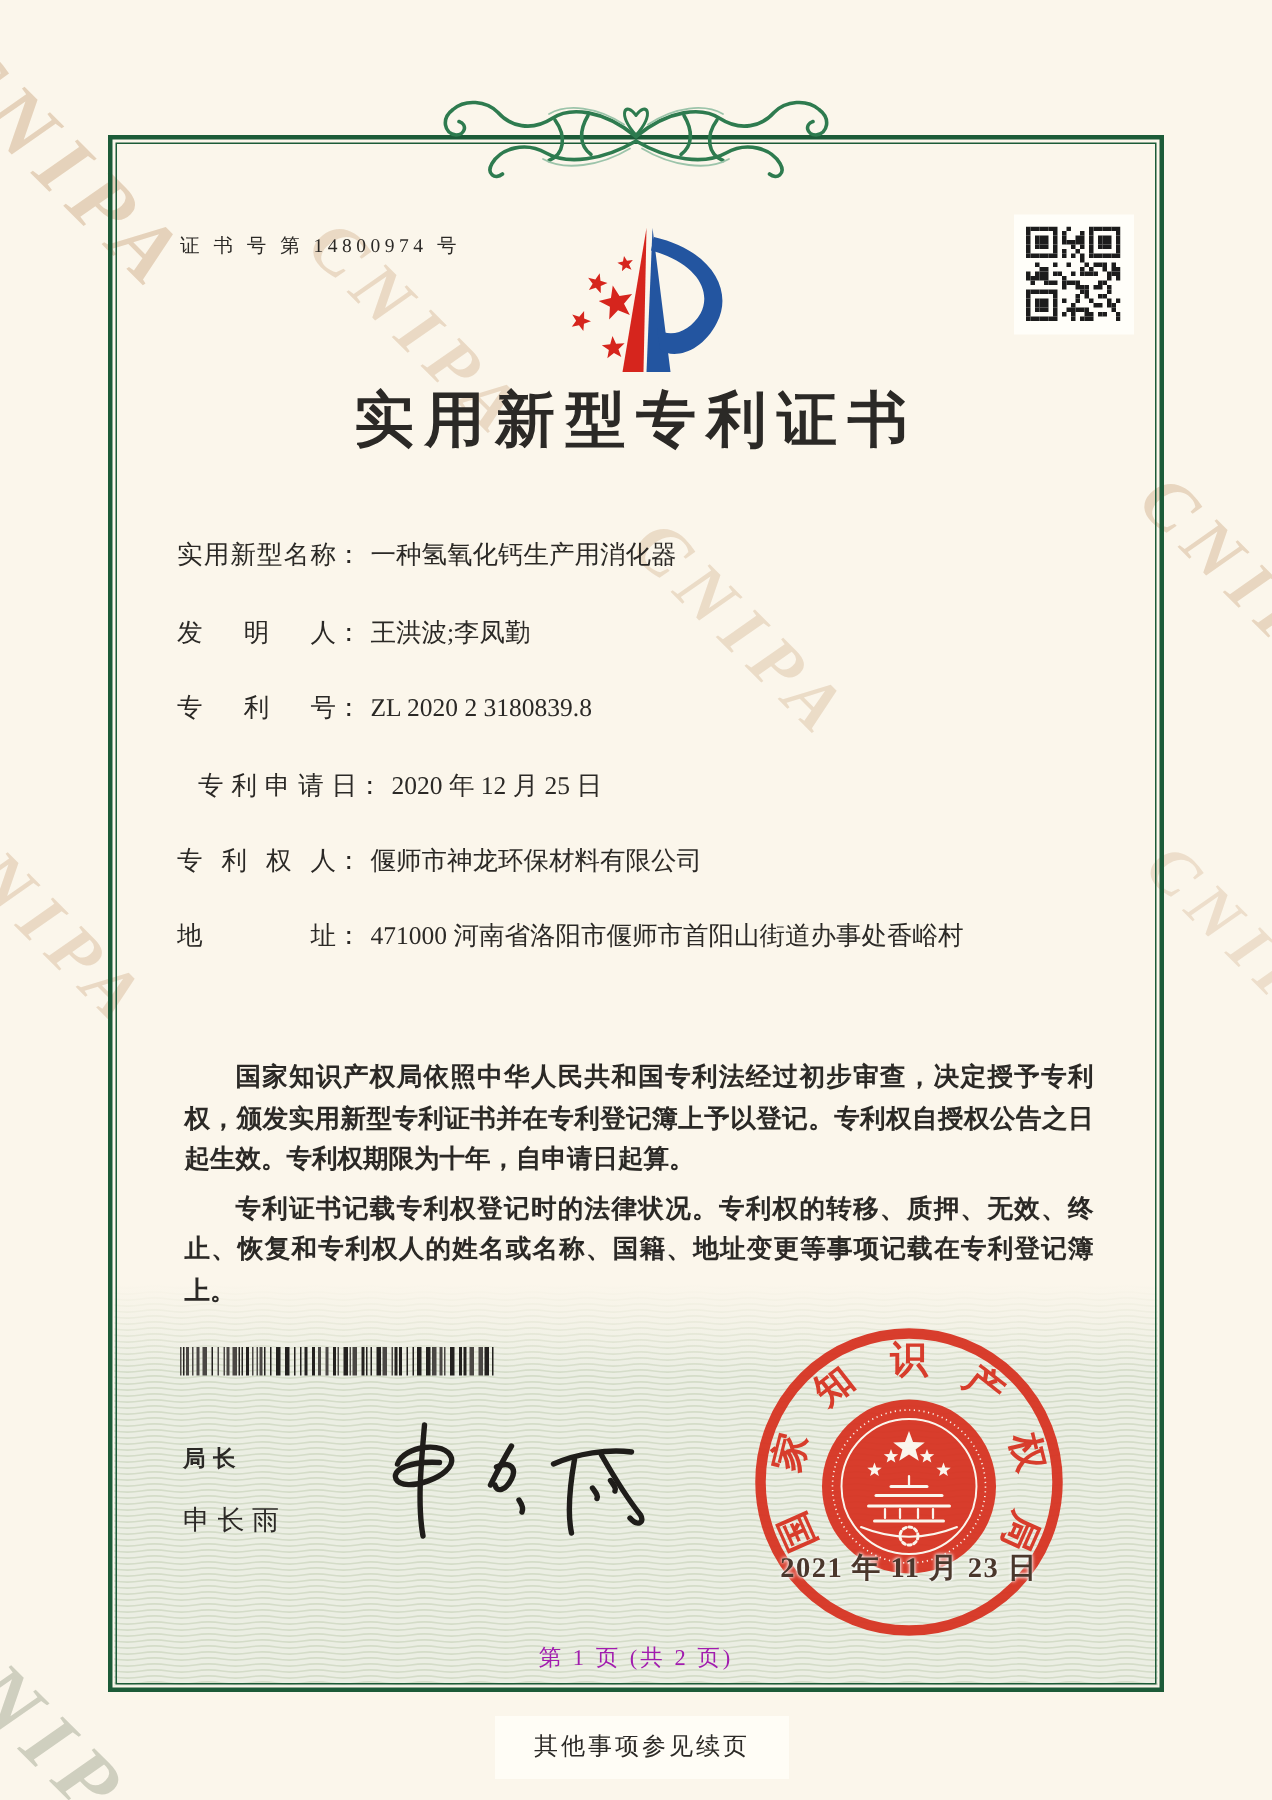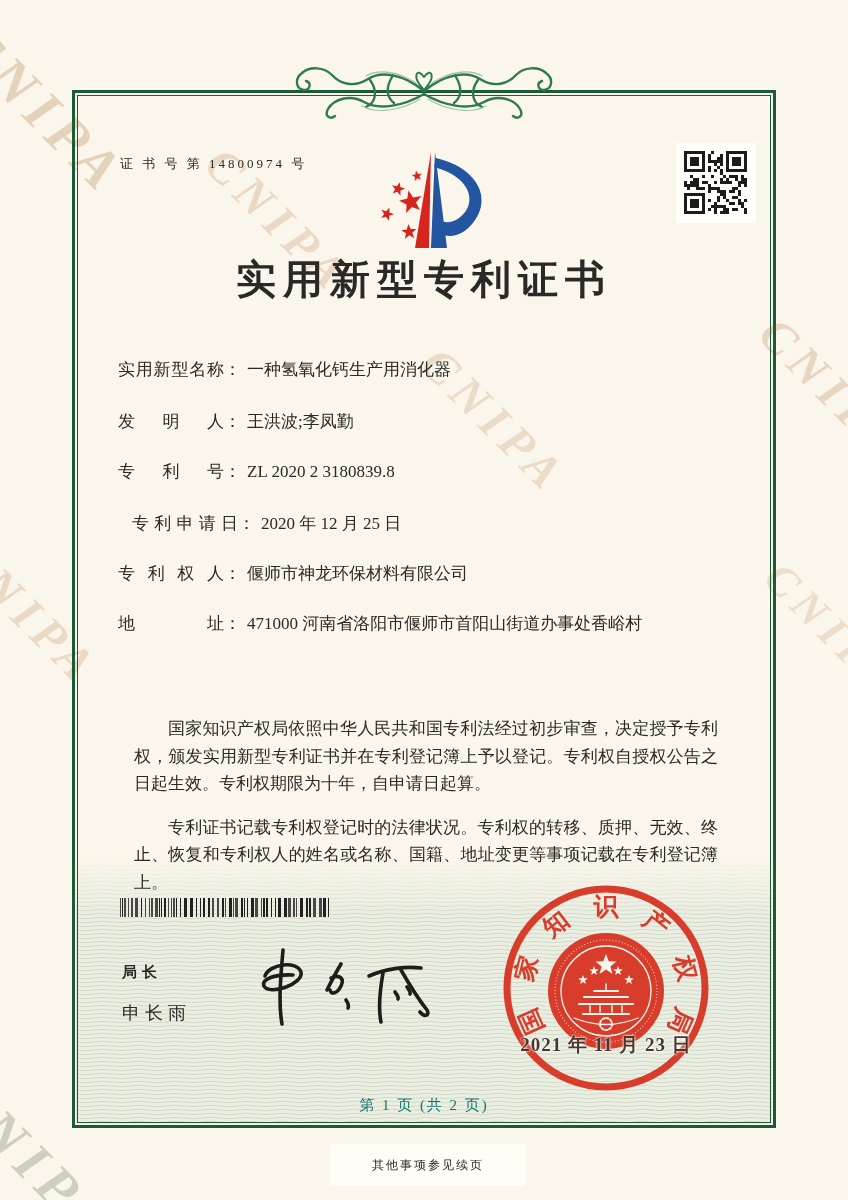--- a/index.html
+++ b/index.html
@@ -14,28 +14,28 @@
   .band-fade{left:76px;top:856px;width:696px;height:60px;
              background:linear-gradient(#fbf6eb, rgba(251,246,235,0));}
   .certno{left:120px;top:155px;font-size:13px;letter-spacing:3px;}
   .title{left:72px;top:252px;width:704px;text-align:center;font-size:40px;font-weight:bold;letter-spacing:7px;}
   .frow{left:118px;width:640px;font-size:17px;white-space:nowrap;}
   .flabel{display:inline-block;width:106px;text-align:justify;text-align-last:justify;}
   .fcolon{display:inline-block;margin-right:6px;}
   .fpair2{position:absolute;left:330px;top:0;}
   .fpair2 .flabel{width:90px;}
   .legal{left:118px;top:699px;width:616px;font-size:17px;line-height:27.5px;text-align:justify;}
-  .legal p{margin:16px;text-indent:2em;}
+  .legal p{margin:5px;text-indent:2em;font-weight:bold;}
   .sigtitle{left:122px;top:963px;font-size:15px;letter-spacing:5px;font-weight:bold;}
   .signame{left:122px;top:1001px;font-size:18px;letter-spacing:5px;}
   .sealdate{left:498px;top:1032px;width:216px;text-align:center;font-size:19px;font-weight:bold;
             color:#4a372c;text-shadow:0 0 2px #fff,0 0 3px #fff;letter-spacing:1px;}
-  .pagefoot{left:72px;top:1096px;width:704px;text-align:center;font-size:15px;letter-spacing:2px;color:#0f766e;}
+  .pagefoot{left:72px;top:1096px;width:704px;text-align:center;font-size:15px;letter-spacing:2px;color:#a21caf;}
   .notebox{left:330px;top:1144px;width:196px;height:42px;background:#fffdf6;text-align:center;
-           line-height:42px;font-size:12px;letter-spacing:2px;}
+           line-height:42px;font-size:16px;letter-spacing:2px;}
   .wm{position:absolute;font-style:italic;font-weight:bold;letter-spacing:8px;
       color:#c49a6e;transform:rotate(45deg);transform-origin:left center;white-space:nowrap;pointer-events:none;}
   .qrbox{left:676px;top:143px;width:80px;height:80px;background:#fffef9;}
 </style>
 </head>
 <body>
 
 <div class="page">
 
   <span class="wm" style="left:-34px;top:0px;font-size:58px;opacity:.38;">CNIPA</span>

